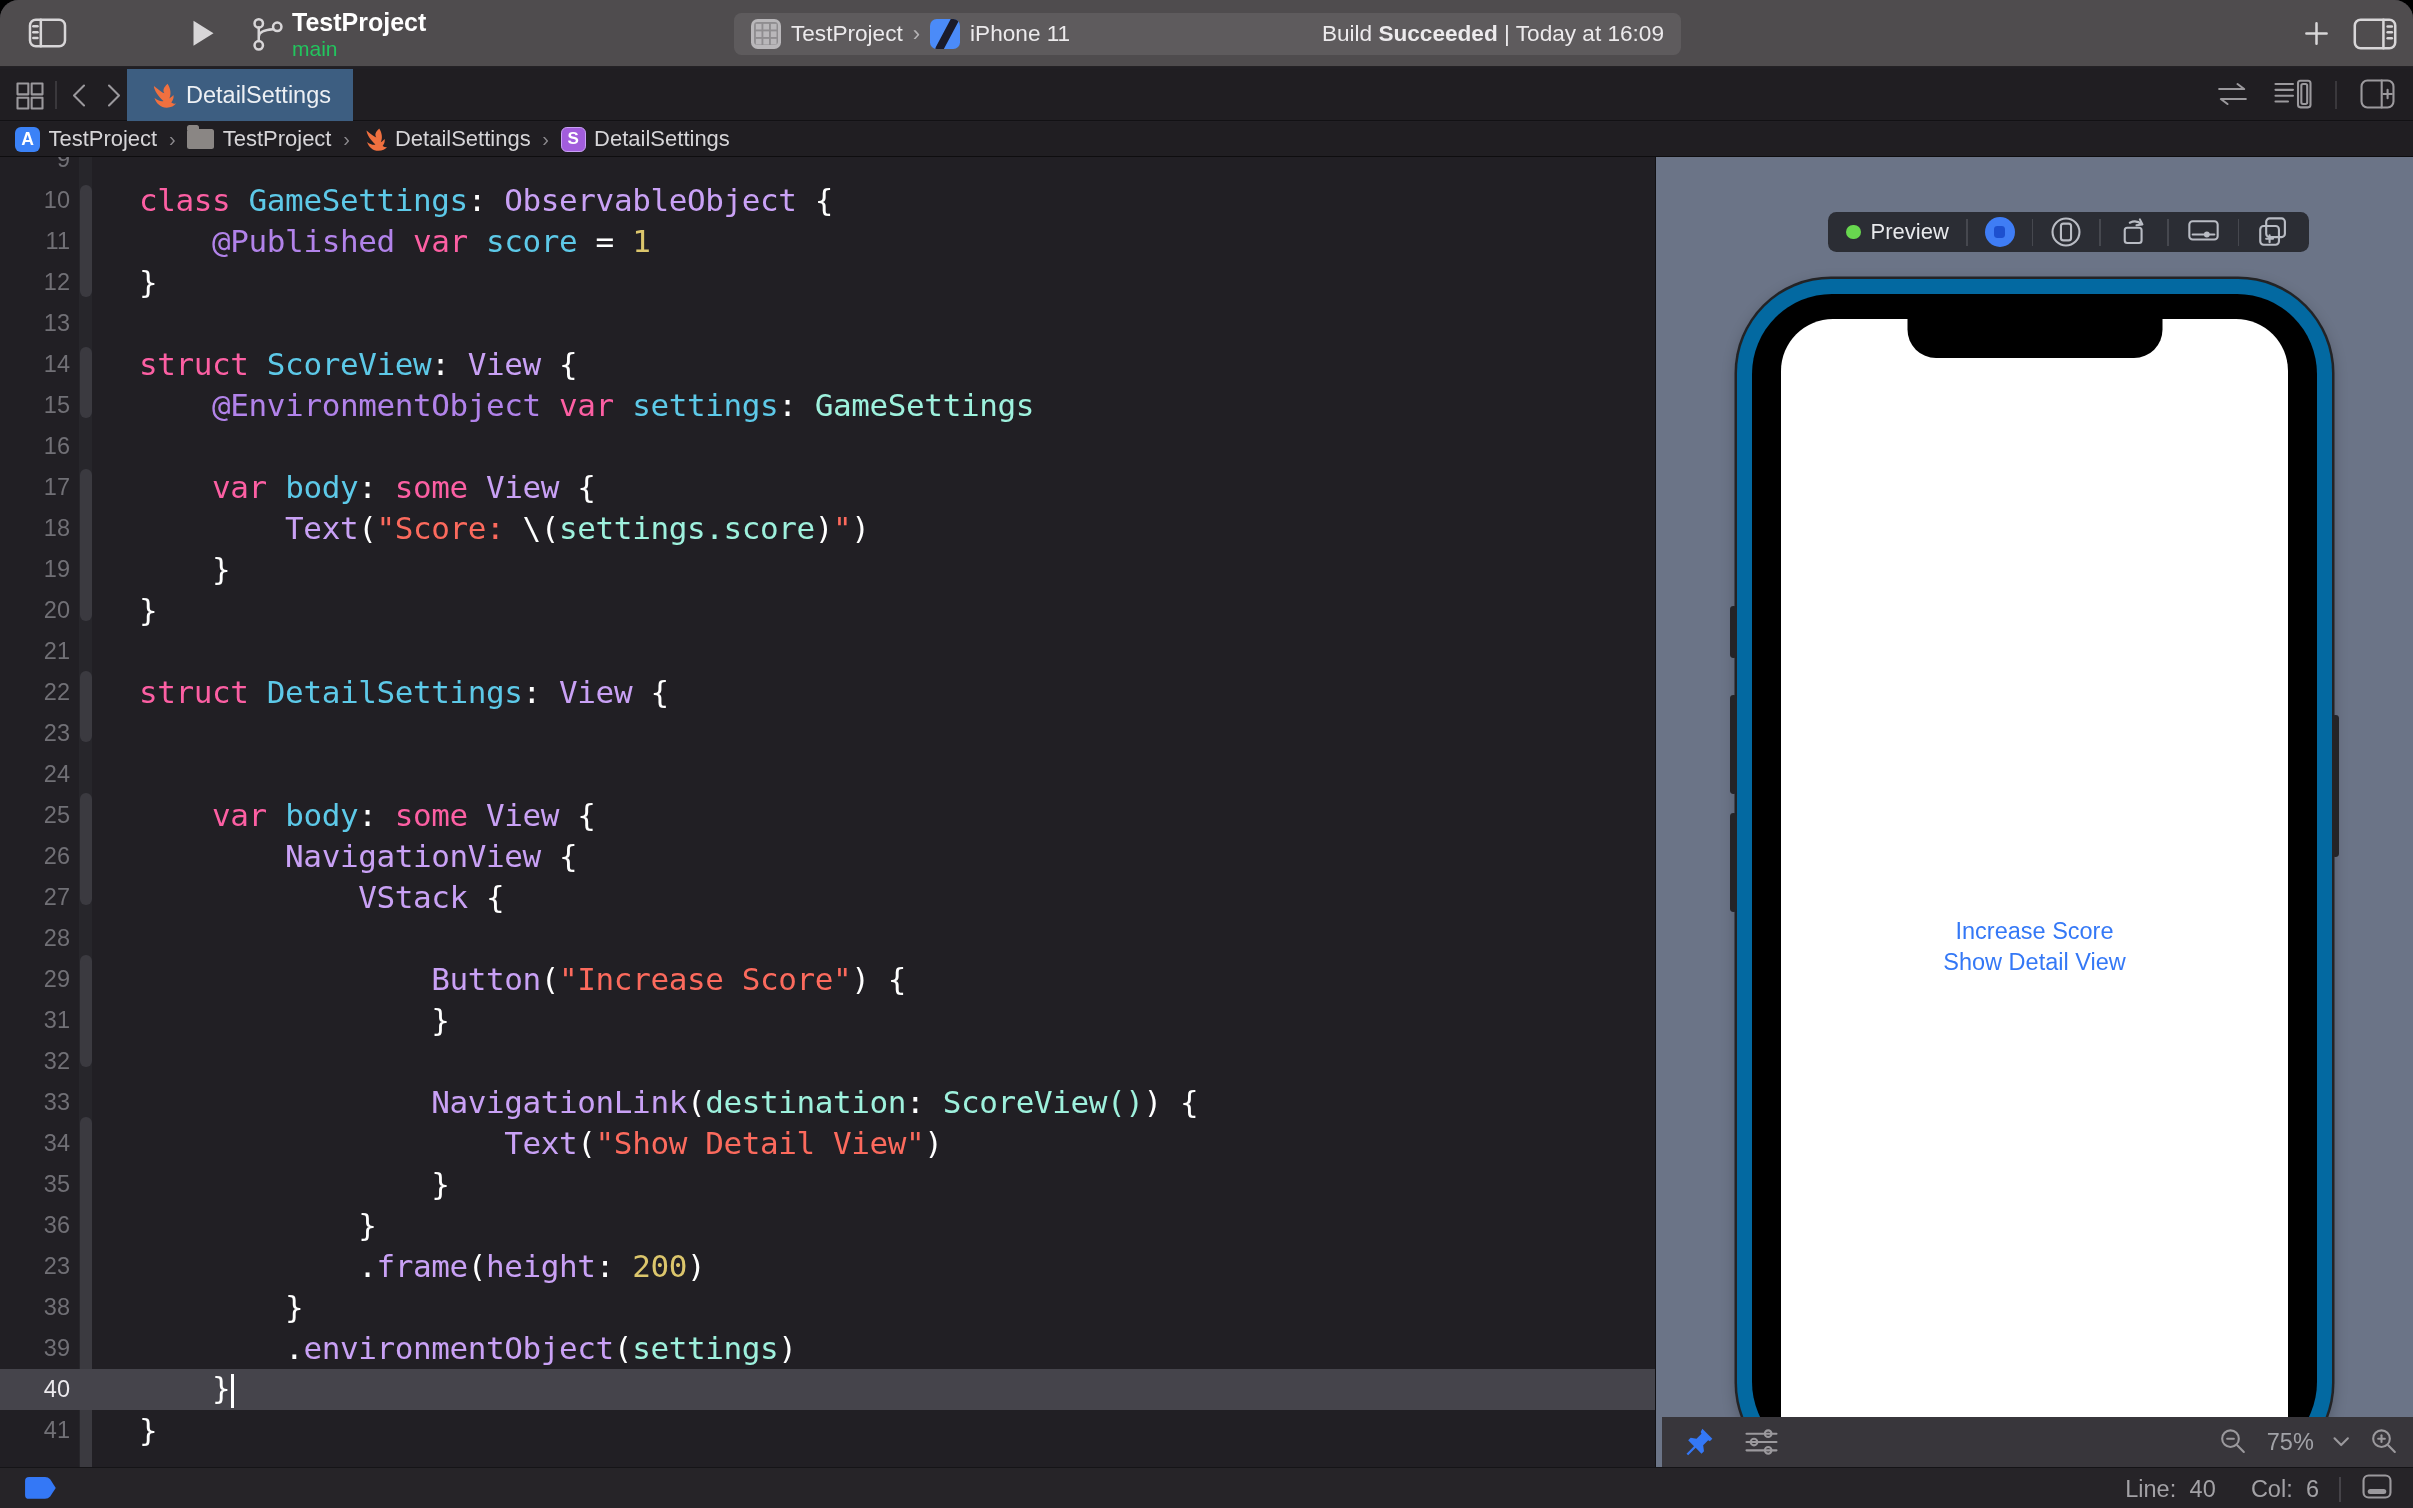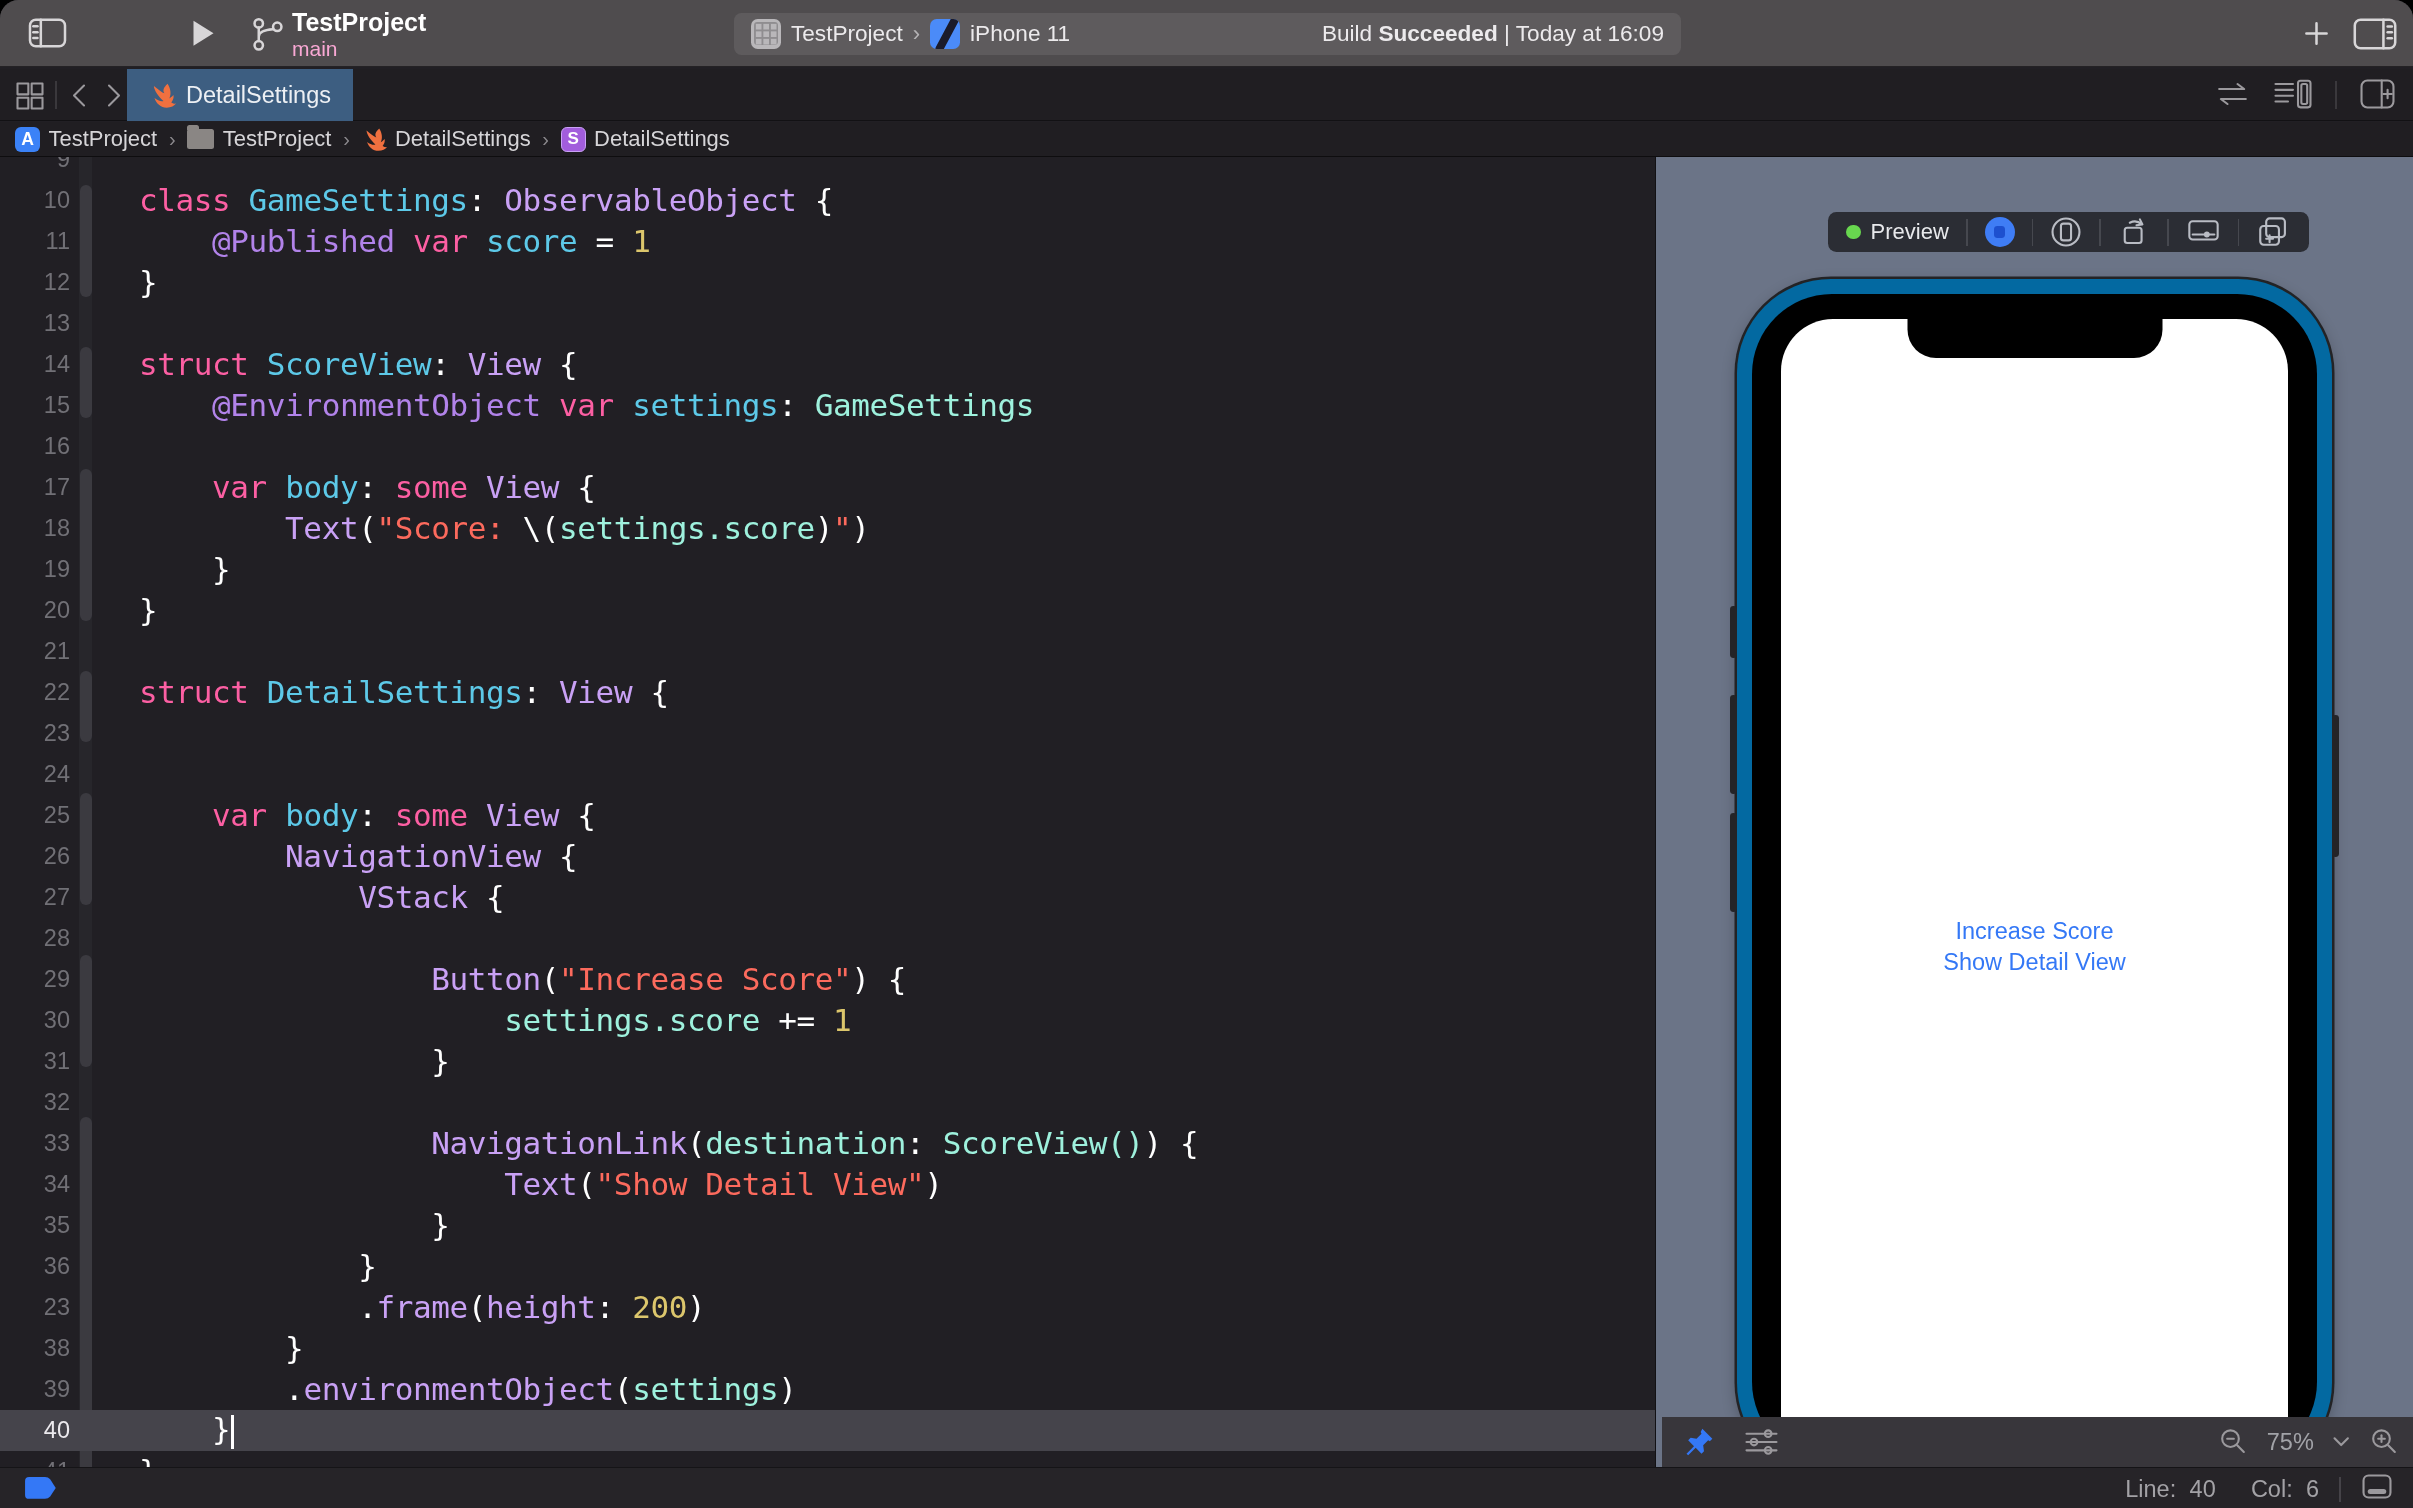--- a/index.html
+++ b/index.html
@@ -7,21 +7,21 @@
   .window { position:absolute; inset:0; border-radius:18.4px 18.4px 0 0; overflow:hidden; background:var(--editor-bg); }
 
   
   .titlebar { position:absolute; left:0; top:0; width:2413px; height:67px; background:#4f4c4e; border-bottom:1.7px solid #242225; }
   .titlebar svg { display:block; }
   .tb-sidebar { position:absolute; left:28px; top:18.4px; }
   .tb-play { position:absolute; left:191px; top:19px; }
   .tb-branch { position:absolute; left:251px; top:15px; }
   .tb-titles { position:absolute; left:292px; top:8.4px; }
   .tb-project { font-size:25px; font-weight:bold; color:#fff; line-height:28.5px; }
-  .tb-branchname { font-size:21px; color:#f9a8d4; line-height:23.5px; }
+  .tb-branchname { font-size:21px; color:#22c55e; line-height:23.5px; }
   .tb-pill { position:absolute; left:734px; top:12.6px; width:947px; height:42px; background:#5e5b5d; border-radius:7.5px; display:flex; align-items:center; padding:0 17px; color:#eceaec; font-size:22.6px; }
   .tb-pill .sep { color:#b5b3b5; margin:0 10px; font-size:22px; }
   .scheme-grid-icon { width:30px; height:30px; border-radius:6.7px; background:#b9b7ba; margin-right:10px; position:relative; overflow:hidden; }
   .scheme-grid-icon::before { content:""; position:absolute; inset:3.4px; background:
      linear-gradient(#8f8d90 1.7px, transparent 1.7px) 0 0/100% 7.5px,
      linear-gradient(90deg,#8f8d90 1.7px, transparent 1.7px) 0 0/7.5px 100%; border-radius:3.4px; }
   .scheme-app-icon { width:30px; height:30px; border-radius:6.7px; background:#4b8bf8; margin-right:10px; position:relative; overflow:hidden; }
   .scheme-app-icon::before { content:""; position:absolute; left:12.6px; top:-3.4px; width:7.5px; height:39px; background:#1b1b2a; transform:rotate(28deg); border-radius:3.4px; }
   .tb-status { margin-left:auto; color:#eceaec; }
   .tb-status b { font-weight:bold; }
@@ -332,24 +332,20 @@
           </div>
           <div class="line">
             <span class="lnum">28</span>
             <span class="lcode"></span>
           </div>
           <div class="line">
             <span class="lnum">29</span>
             <span class="lcode"><span class="tok-pl">                </span><span class="tok-type">Button</span><span class="tok-pl">(</span><span class="tok-str">"Increase Score"</span><span class="tok-pl">) {</span></span>
           </div>
           <div class="line">
-            <span class="lnum">30</span>
-            <span class="lcode"><span class="tok-pl">                    </span><span class="tok-mint">settings.score</span><span class="tok-pl"> += </span><span class="tok-num">1</span></span>
-          </div>
-          <div class="line">
             <span class="lnum">31</span>
             <span class="lcode"><span class="tok-pl">                }</span></span>
           </div>
           <div class="line">
             <span class="lnum">32</span>
             <span class="lcode"></span>
           </div>
           <div class="line">
             <span class="lnum">33</span>
             <span class="lcode"><span class="tok-pl">                </span><span class="tok-type">NavigationLink</span><span class="tok-pl">(</span><span class="tok-mint">destination</span><span class="tok-pl">: </span><span class="tok-mint">ScoreView()</span><span class="tok-pl">) {</span></span>

